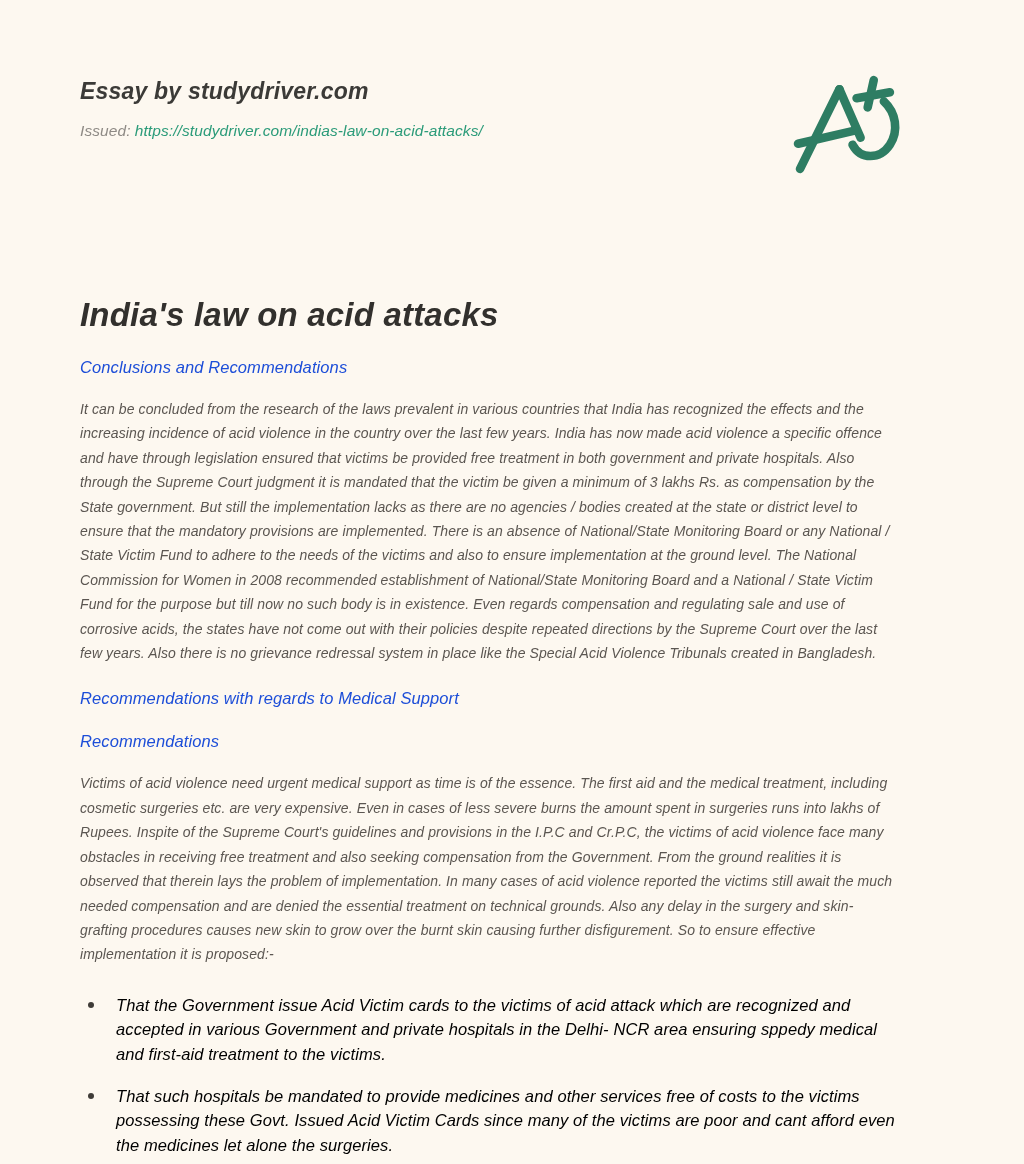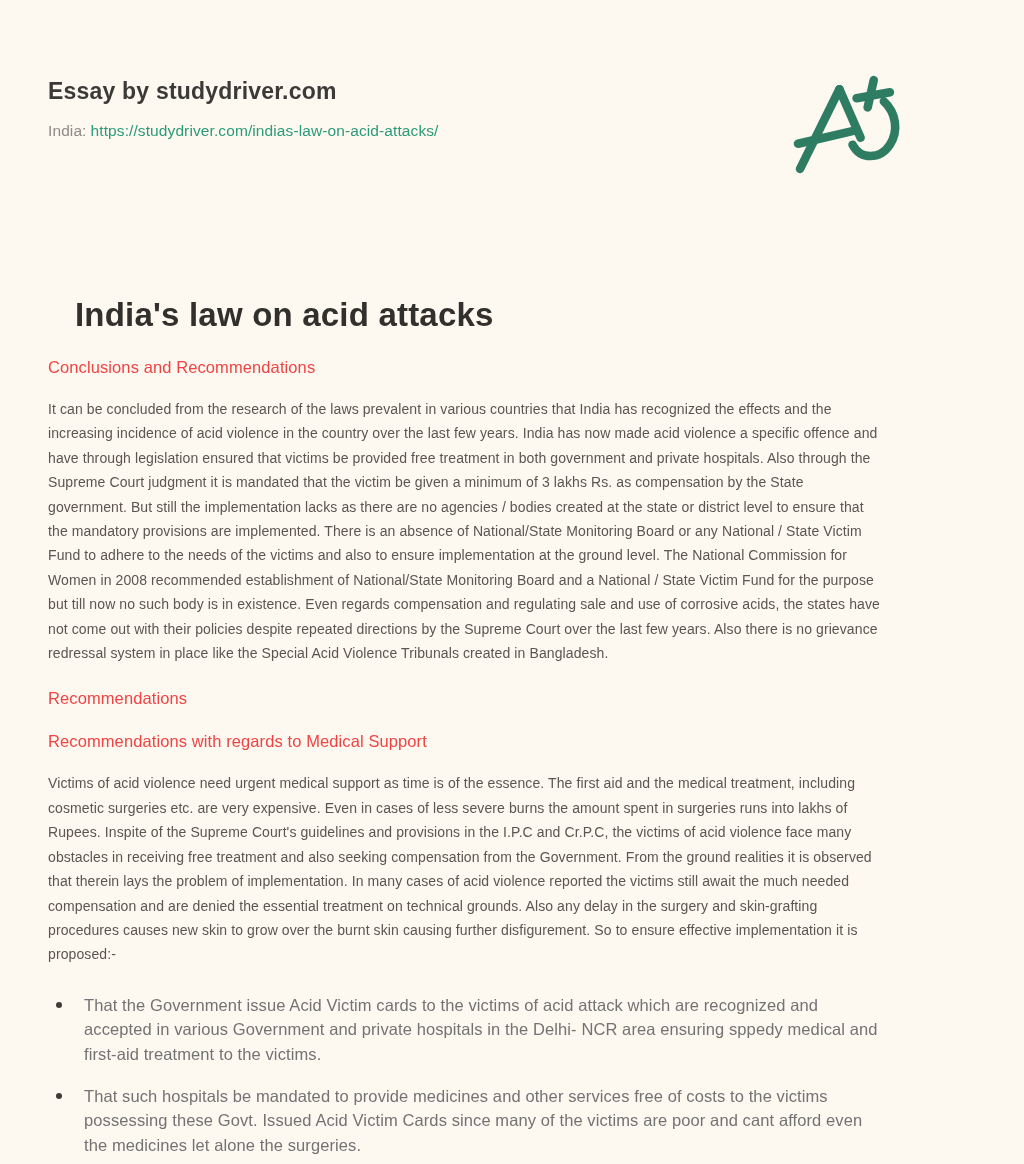--- a/index.html
+++ b/index.html
@@ -6,22 +6,23 @@
   html, body {
     width: 1024px;
     background: #fdf8f0;
     font-family: "Liberation Sans", "DejaVu Sans", sans-serif;
   }
   .page {
     position: relative;
     width: 991px;
     height: 1164px;
     background: #fdf8f0;
-    padding: 76px 96px 0 48px;
+    padding: 76px 96px 0 80px;
     overflow: hidden;
+    font-style: italic;
   }
   .header {
     display: flex;
     justify-content: space-between;
     align-items: flex-start;
     min-height: 112px;
   }
   .byline {
     font-size: 23px;
     font-weight: 700;
@@ -47,48 +48,47 @@
     margin-top: -8px;
     margin-right: -12px;
     flex: 0 0 auto;
   }
   .article-title {
     margin-top: 108px;
     font-size: 33px;
     font-weight: 700;
     color: #32302d;
     letter-spacing: 0.2px;
-    margin-left: 27px;
   }
   .section-heading {
     margin-top: 24px;
     font-size: 16.5px;
     font-weight: 400;
-    color: #ef4444;
+    color: #1d4ed8;
     letter-spacing: 0.1px;
   }
   .body-paragraph {
     margin-top: 20px;
     font-size: 14px;
     line-height: 24.4px;
     color: #5b5651;
     letter-spacing: 0.1px;
     max-width: 832px;
   }
   .bullet-list {
     margin-top: 26px;
     list-style: none;
     max-width: 832px;
   }
   .bullet-list li {
     position: relative;
     padding-left: 36px;
     font-size: 16.5px;
     line-height: 24.4px;
-    color: #737373;
+    color: #000000;
     letter-spacing: 0.1px;
   }
   .bullet-list li + li { margin-top: 18px; }
   .bullet-list li::before {
     content: "";
     position: absolute;
     left: 8px;
     top: 9px;
     width: 6px;
     height: 6px;
@@ -98,21 +98,21 @@
 </style>
 </head>
 <body>
 
 <div class="page">
 
   <div class="header">
     <div class="header-left">
       <div class="byline">Essay by studydriver.com</div>
       <div class="source-line">
-        <span class="source-label">India:</span><a class="source-link" href="#">https://studydriver.com/indias-law-on-acid-attacks/</a>
+        <span class="source-label">Issued:</span><a class="source-link" href="#">https://studydriver.com/indias-law-on-acid-attacks/</a>
       </div>
     </div>
 
     <div class="logo">
       <svg width="118" height="106" viewBox="0 0 115 105" fill="none" xmlns="http://www.w3.org/2000/svg">
         <g stroke="#2e7d63" stroke-width="8.5" stroke-linecap="round" fill="none">
           <path d="M 10 100 L 49 21"></path>
           <path d="M 49 21 L 70 69"></path>
           <path d="M 8 75 L 64 62"></path>
           <path d="M 83 12 L 77 39"></path>
@@ -122,23 +122,23 @@
       </svg>
     </div>
   </div>
 
   <h1 class="article-title">India's law on acid attacks</h1>
 
   <div class="section-heading">Conclusions and Recommendations</div>
 
   <p class="body-paragraph">It can be concluded from the research of the laws prevalent in various countries that India has recognized the effects and the increasing incidence of acid violence in the country over the last few years. India has now made acid violence a specific offence and have through legislation ensured that victims be provided free treatment in both government and private hospitals. Also through the Supreme Court judgment it is mandated that the victim be given a minimum of 3 lakhs Rs. as compensation by the State government. But still the implementation lacks as there are no agencies / bodies created at the state or district level to ensure that the mandatory provisions are implemented. There is an absence of National/State Monitoring Board or any National / State Victim Fund to adhere to the needs of the victims and also to ensure implementation at the ground level. The National Commission for Women in 2008 recommended establishment of National/State Monitoring Board and a National / State Victim Fund for the purpose but till now no such body is in existence. Even regards compensation and regulating sale and use of corrosive acids, the states have not come out with their policies despite repeated directions by the Supreme Court over the last few years. Also there is no grievance redressal system in place like the Special Acid Violence Tribunals created in Bangladesh.</p>
 
+  <div class="section-heading">Recommendations with regards to Medical Support</div>
+
   <div class="section-heading">Recommendations</div>
-
-  <div class="section-heading">Recommendations with regards to Medical Support</div>
 
   <p class="body-paragraph">Victims of acid violence need urgent medical support as time is of the essence. The first aid and the medical treatment, including cosmetic surgeries etc. are very expensive. Even in cases of less severe burns the amount spent in surgeries runs into lakhs of Rupees. Inspite of the Supreme Court's guidelines and provisions in the I.P.C and Cr.P.C, the victims of acid violence face many obstacles in receiving free treatment and also seeking compensation from the Government. From the ground realities it is observed that therein lays the problem of implementation. In many cases of acid violence reported the victims still await the much needed compensation and are denied the essential treatment on technical grounds. Also any delay in the surgery and skin-grafting procedures causes new skin to grow over the burnt skin causing further disfigurement. So to ensure effective implementation it is proposed:-</p>
 
   <ul class="bullet-list">
     <li>That the Government issue Acid Victim cards to the victims of acid attack which are recognized and accepted in various Government and private hospitals in the Delhi- NCR area ensuring sppedy medical and first-aid treatment to the victims.</li>
     <li>That such hospitals be mandated to provide medicines and other services free of costs to the victims possessing these Govt. Issued Acid Victim Cards since many of the victims are poor and cant afford even the medicines let alone the surgeries.</li>
   </ul>
 
 </div>
 

